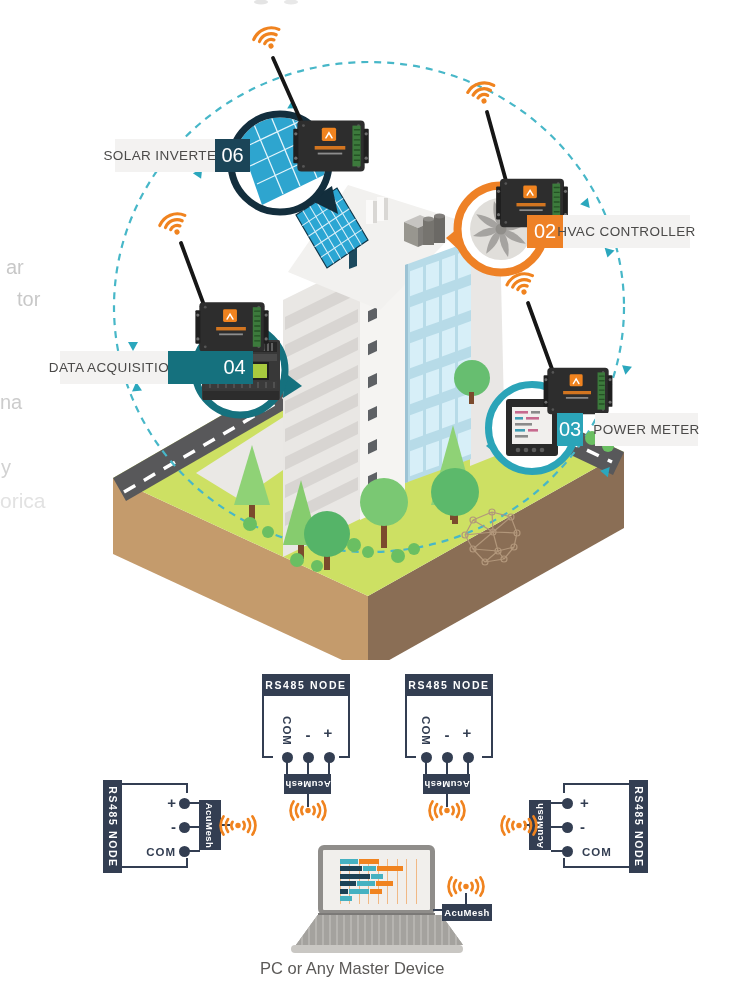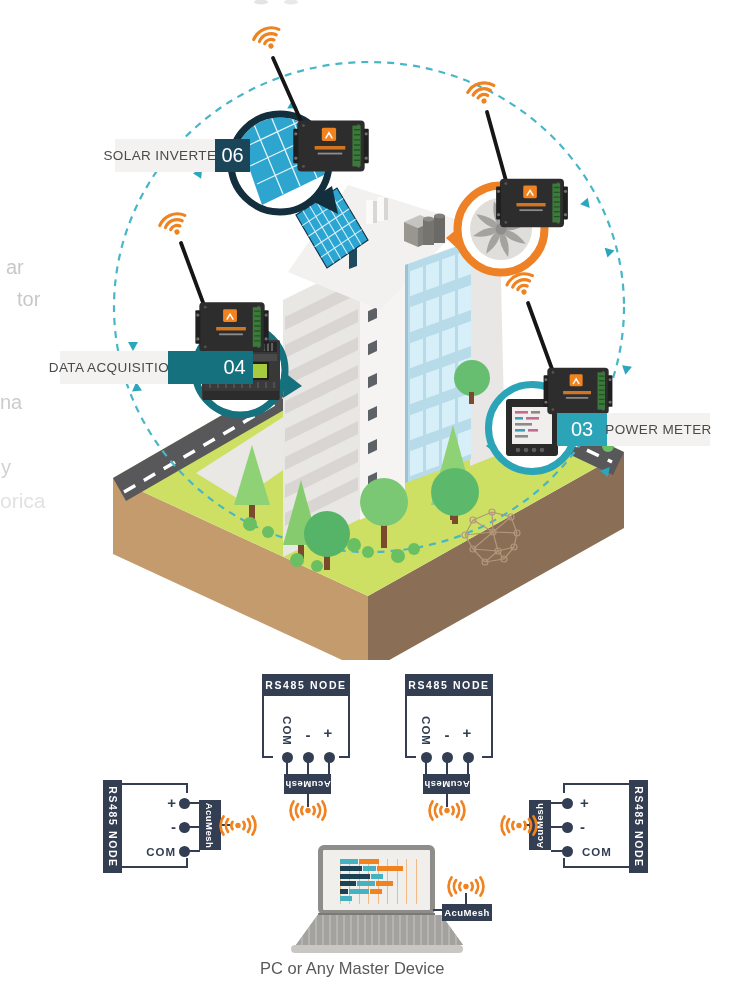--- a/index.html
+++ b/index.html
@@ -337,23 +337,27 @@
   </g>
 
   <ellipse cx="261" cy="2" rx="7" ry="2.5" fill="#e4e4e4"></ellipse>
   <ellipse cx="291" cy="2" rx="7" ry="2.5" fill="#e8e8e8"></ellipse>
 </svg>
 
 <div class="callout" style="left:115px;top:139px;">
   <div class="cl-text" style="width:100px;">SOLAR INVERTER</div>
   <div class="cl-num num-01" style="width:35px;">06</div>
 </div>
+<div class="callout" style="left:527px;top:215px;">
+  <div class="cl-num num-02" style="width:36px;">02</div>
+  <div class="cl-text" style="width:127px;">HVAC CONTROLLER</div>
+</div>
 <div class="callout" style="left:557px;top:413px;">
-  <div class="cl-num num-03" style="width:50px;">03</div>
-  <div class="cl-text" style="width:103px;">POWER METER</div>
+  <div class="cl-num num-03" style="width:26px;">03</div>
+  <div class="cl-text" style="width:103px;margin-left:12px;">POWER METER</div>
 </div>
 <div class="callout" style="left:60px;top:351px;">
   <div class="cl-text" style="width:108px;">DATA ACQUISITION</div>
   <div class="cl-num num-04" style="width:37px;padding-left:48px;">04</div>
 </div>
 
 <div class="frag" style="left:6px;top:256px;">ar</div>
 <div class="frag" style="left:17px;top:288px;">tor</div>
 <div class="frag" style="left:0px;top:391px;color:#cccccc;">na</div>
 <div class="frag" style="left:1px;top:456px;color:#d2d2d2;">y</div>

